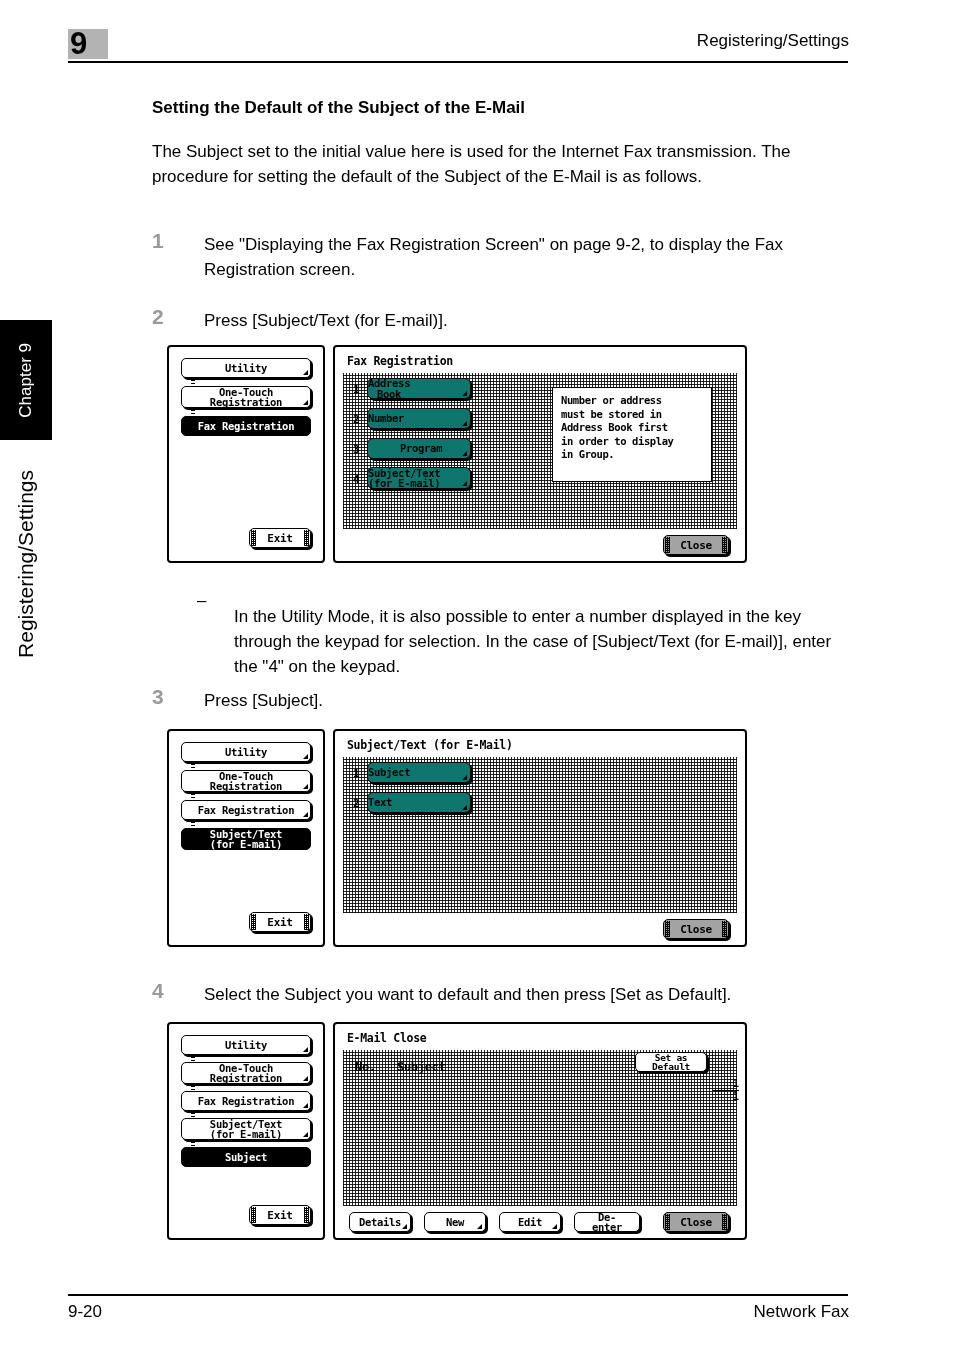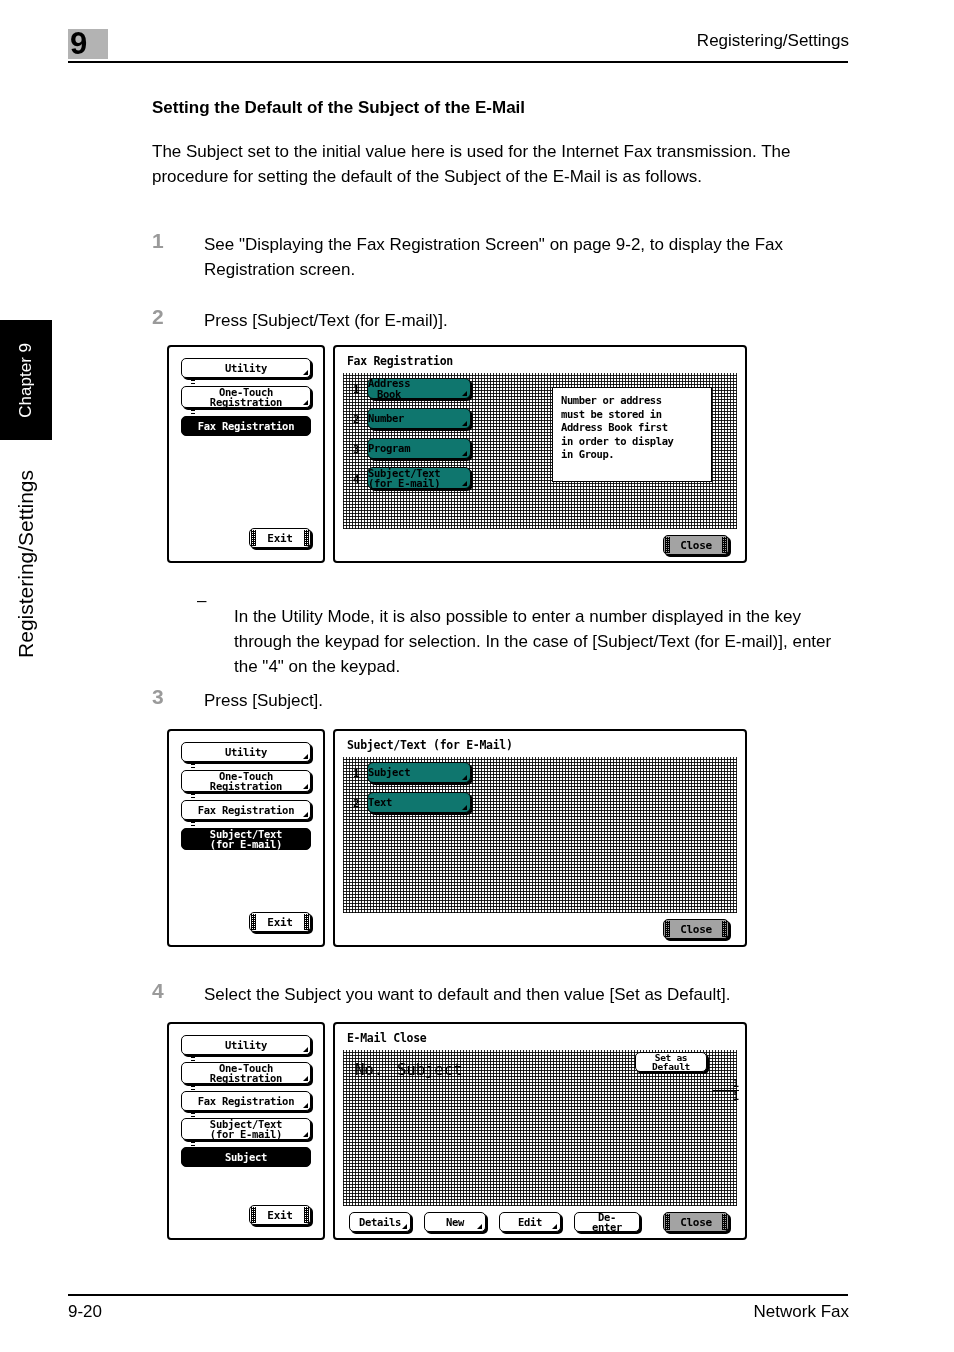--- a/index.html
+++ b/index.html
@@ -221,21 +221,21 @@
     background-image:
       repeating-linear-gradient(0deg, #000 0 1px, transparent 1px 2px),
       repeating-linear-gradient(90deg, #000 0 1px, transparent 1px 2px);
     background-size: 2px 2px;
   }
   .exitbtn::before { left: 1px; }
   .exitbtn::after  { right: 1px; }
 
   
   .lst-head {
-    position: absolute; font-size: 16px; font-weight: normal;
+    position: absolute; font-size: 12px; font-weight: bold;
     letter-spacing: -0.3px;
   }
   .lst-row {
     position: absolute; background: #000; color: #fff;
     display: flex; align-items: center;
     font-size: 11px; font-weight: bold; letter-spacing: -0.3px;
   }
   .setdef {
     position: absolute;
     border: 1.5px solid #000; border-radius: 5px;
@@ -338,21 +338,21 @@
         <i class="corner"></i>
       </div>
 
       <div class="numlab" style="left:18px; top:66px;">2</div>
       <div class="bigbtn" style="left:32px; top:61px; width:104px; height:21px;">
         <span>Number</span>
         <i class="corner"></i>
       </div>
 
       <div class="numlab" style="left:18px; top:96px;">3</div>
-      <div class="bigbtn" style="left:32px; top:91px; width:104px; height:21px;">
+      <div class="bigbtn" style="left:32px; top:91px; width:104px; height:21px;padding-left:32px;">
         <span>Program</span>
         <i class="corner"></i>
       </div>
 
       <div class="numlab" style="left:18px; top:126px;">4</div>
       <div class="bigbtn" style="left:32px; top:120px; width:104px; height:22px;">
         <span>Subject/Text
 (for E-mail)</span>
         <i class="corner"></i>
       </div>
@@ -429,21 +429,21 @@
       </div>
 
       <div class="closebtn" style="left:328px; top:188px; width:66px; height:20px;">
         <span>Close</span>
       </div>
     </div>
   </div>
 
   <div class="step" style="top:979px;">
     <div class="step-num">4</div>
-    <div class="step-body">Select the Subject you want to default and then value [Set as Default].</div>
+    <div class="step-body">Select the Subject you want to default and then press [Set as Default].</div>
   </div>
 
   <div class="lcd" style="left:167px; top:1022px; width:580px; height:218px;">
 
     <div class="lcd-left" style="left:0; top:0; width:158px; height:218px;">
 
       <div class="mbtn" style="left:12px; top:11px; width:130px; height:20px;">
         <span>Utility</span>
         <i class="corner"></i>
       </div>

